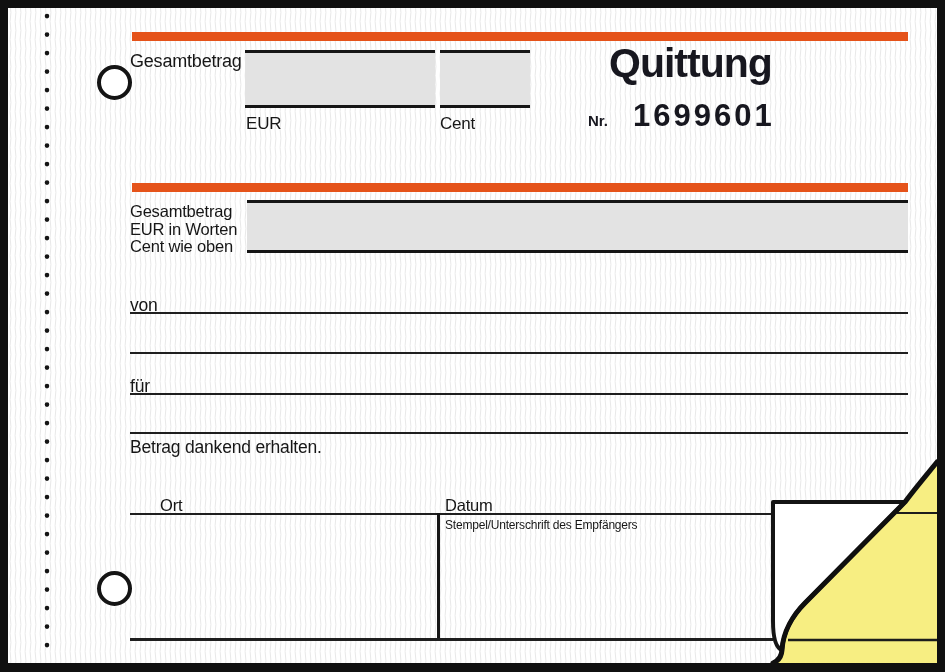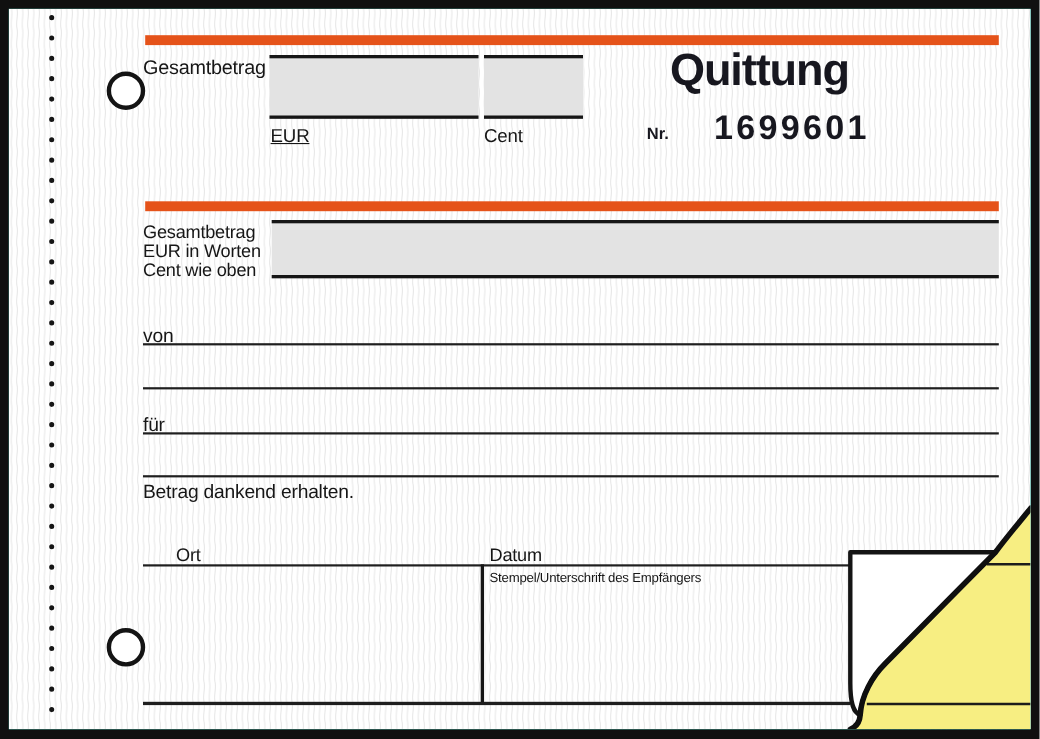--- a/index.html
+++ b/index.html
@@ -31,21 +31,21 @@
   .hole{
     position:absolute;width:27px;height:27px;border-radius:50%;
     background:#ffffff;border:4px solid #141414;
   }
   .title{
     position:absolute;font-weight:900;font-size:41px;letter-spacing:-1px;
     color:#17171f;line-height:1;
   }
   .nr-row{position:absolute;display:flex;align-items:baseline;gap:25px;color:#17171f;}
   .nr-small{font-size:15px;font-weight:700;}
-  .nr-num{font-size:31px;font-weight:600;letter-spacing:3px;line-height:1;margin-left:16px;}
+  .nr-num{font-size:31px;font-weight:600;letter-spacing:3px;line-height:1;}
   .worten{line-height:17.5px;font-size:16.5px;}
 </style>
 </head>
 <body>
 
 <div class="page">
   <div class="paper">
 
     <svg class="bg-svg" width="929" height="655" aria-hidden="true">
       <defs>
@@ -59,21 +59,21 @@
     </svg>
 
     <div class="hole" style="left:89px;top:57px;"></div>
     <div class="hole" style="left:89px;top:563px;"></div>
 
     <div class="bar" style="left:124px;top:24px;width:776px;background:#e5531a;"></div>
 
     <div class="lbl" style="left:122px;top:44px;font-size:18px;">Gesamtbetrag</div>
     <div class="graybox" style="left:237px;top:42px;width:190px;height:58px;background:#e3e3e3;"></div>
     <div class="graybox" style="left:432px;top:42px;width:90px;height:58px;background:#e3e3e3;"></div>
-    <div class="lbl" style="left:238px;top:107px;font-size:17px;text-decoration:underline;">EUR</div>
+    <div class="lbl" style="left:238px;top:107px;font-size:17px;">EUR</div>
     <div class="lbl" style="left:432px;top:107px;font-size:17px;">Cent</div>
 
     <div class="title" style="left:579px;top:35px;padding-left:22px;">Quittung</div>
     <div class="nr-row" style="left:580px;top:92px;">
       <span class="nr-small">Nr.</span>
       <span class="nr-num">1699601</span>
     </div>
 
 
     <div class="bar" style="left:124px;top:175px;width:776px;background:#e5531a;"></div>

